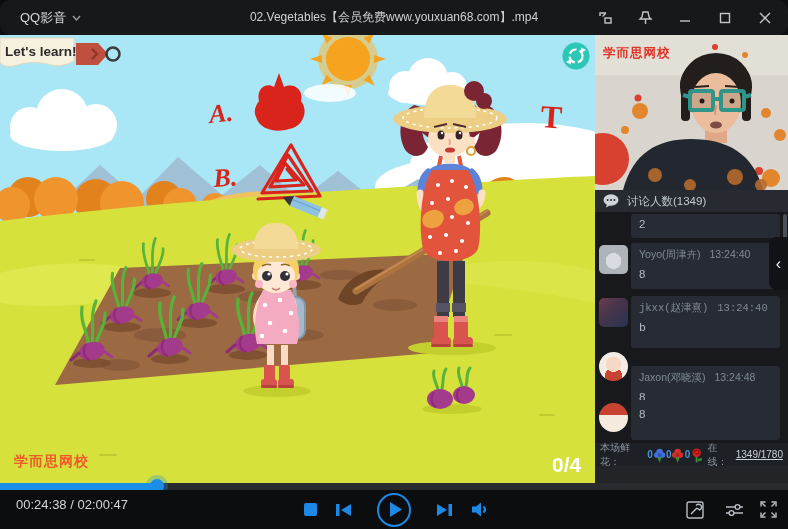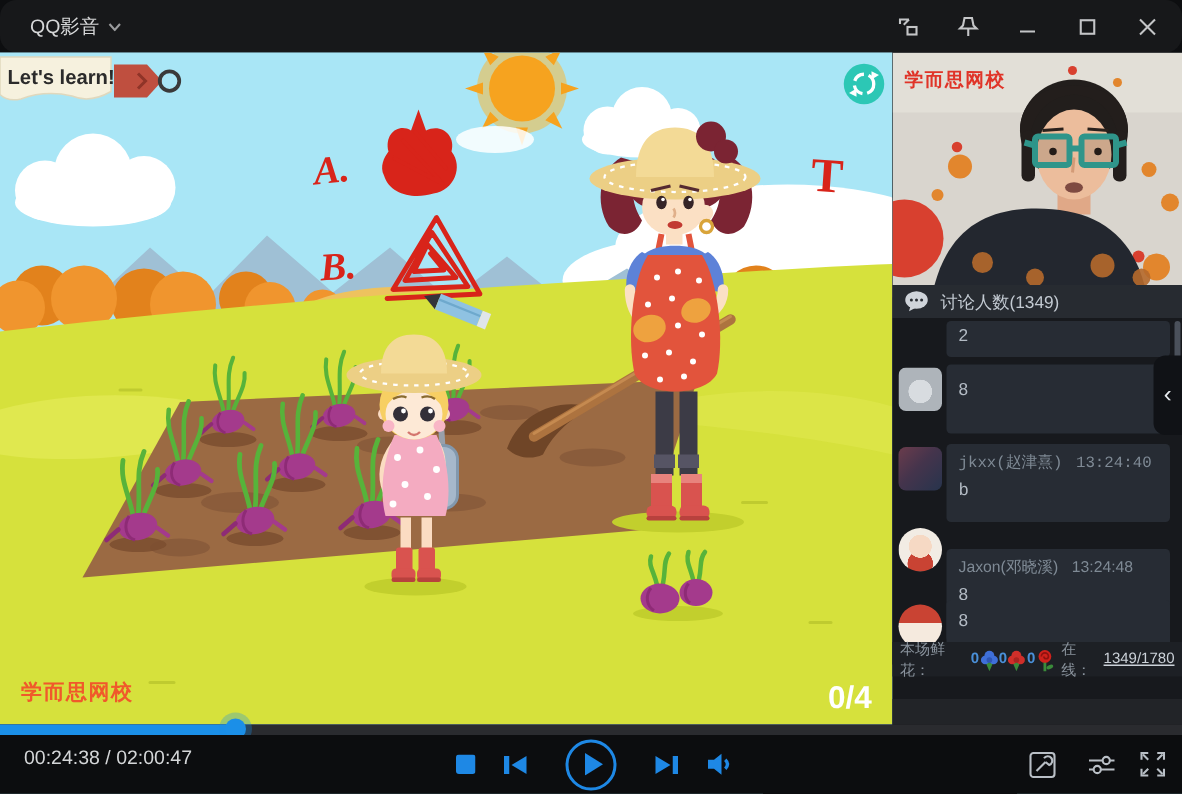--- a/index.html
+++ b/index.html
@@ -34,21 +34,21 @@
   .av-rd{border-radius:50%;}
   .bubble{position:absolute;left:36px;width:149px;background:#272c34;border-radius:3px;
           padding:5px 8px;box-sizing:border-box;}
   .msg-head{font-size:10.5px;color:#7f8a95;white-space:nowrap;overflow:hidden;}
   .msg-time{margin-left:9px;}
   .msg-text{font-size:11.5px;color:#b3bbc4;margin-top:6px;}
   .scrollthumb{position:absolute;right:1px;top:2px;width:4px;height:28px;background:#4a505a;border-radius:2px;}
   .collapse-tab{position:absolute;right:0;top:202px;width:19px;height:53px;background:#101216;
                 border-radius:8px 0 0 8px;display:flex;align-items:center;justify-content:center;
                 color:#e8ecf0;font-size:16px;}
-  .flowerbar{position:absolute;left:0;top:393px;width:193px;height:23px;background:#1d2025;
+  .flowerbar{position:absolute;left:0;top:408px;width:193px;height:23px;background:#1d2025;
              display:flex;align-items:center;gap:0;padding:0 5px;box-sizing:border-box;font-size:10px;}
   .fb-label{color:#8a939d;}
   .fb-num{color:#4a90d9;font-weight:bold;}
   .fb-online{color:#8a939d;margin-left:4px;}
   .fb-val{color:#ccd2d9;text-decoration:underline;}
   .panelgap{position:absolute;left:0;top:431px;width:193px;height:17px;background:#222428;}
   
   .progress{position:absolute;left:0;top:483px;width:788px;height:7px;background:#2a2b2f;}
   .progress-fill{position:absolute;left:0;top:0;height:7px;background:#1b8fe8;width:0;}
   .progress-handle{position:absolute;top:-4px;width:14px;height:14px;border-radius:50%;
@@ -67,20 +67,21 @@
 
 <div class="app">
 
   <div class="titlebar">
     <div class="appname">
       <span>QQ影音</span>
       <svg width="9" height="6" viewBox="0 0 9 6">
           <path d="M1,1 L4.5,5 L8,1" stroke="#9a9b9d" stroke-width="1.4" fill="none"></path>
         </svg>
     </div>
+    <div class="wintitle">02.Vegetables【会员免费www.youxuan68.com】.mp4</div>
     <div class="winbtns">
       <div class="winbtn">
         <svg width="16" height="16" viewBox="0 0 16 16">
           <path d="M3,6 L3,3 L9,3 M9,3 L5.5,6.5"></path>
             <rect x="8" y="8" width="6" height="5"></rect>
         </svg>
       </div>
       <div class="winbtn">
         <svg width="15" height="16" viewBox="0 0 15 16">
           <path d="M5,2 L10,2 L11,7 L13,9 L2,9 L4,7 Z M7.5,9 L7.5,14"></path>
@@ -450,20 +451,21 @@
 
     <div class="chatlist">
 
       <div class="bubble" style="top:2px;height:24px;padding-top:4px;">
         <div class="msg-text" style="margin-top:0;">2</div>
       </div>
 
       <div class="avatar av-sq" style="top:33px;background:#aeb4ba;
            background-image:radial-gradient(circle at 50% 55%, #d8dce0 0 36%, transparent 37%),radial-gradient(circle at 36% 52%, #5a5f66 0 7%, transparent 8%),radial-gradient(circle at 64% 52%, #5a5f66 0 7%, transparent 8%);"></div>
       <div class="bubble" style="top:31px;height:46px;">
+        <div class="msg-head"><span>Yoyo(周津卉)</span><span class="msg-time">13:24:40</span></div>
         <div class="msg-text">8</div>
       </div>
 
       <div class="avatar av-sq" style="top:86px;background:linear-gradient(135deg,#6b3c4c 0%,#45344c 45%,#27344d 100%);
            background-blend-mode:normal;"></div>
       <div class="bubble" style="top:84px;height:52px;font-family:Liberation Mono, monospace;">
         <div class="msg-head"><span>jkxx(赵津熹)</span><span class="msg-time">13:24:40</span></div>
         <div class="msg-text">b</div>
       </div>
 

